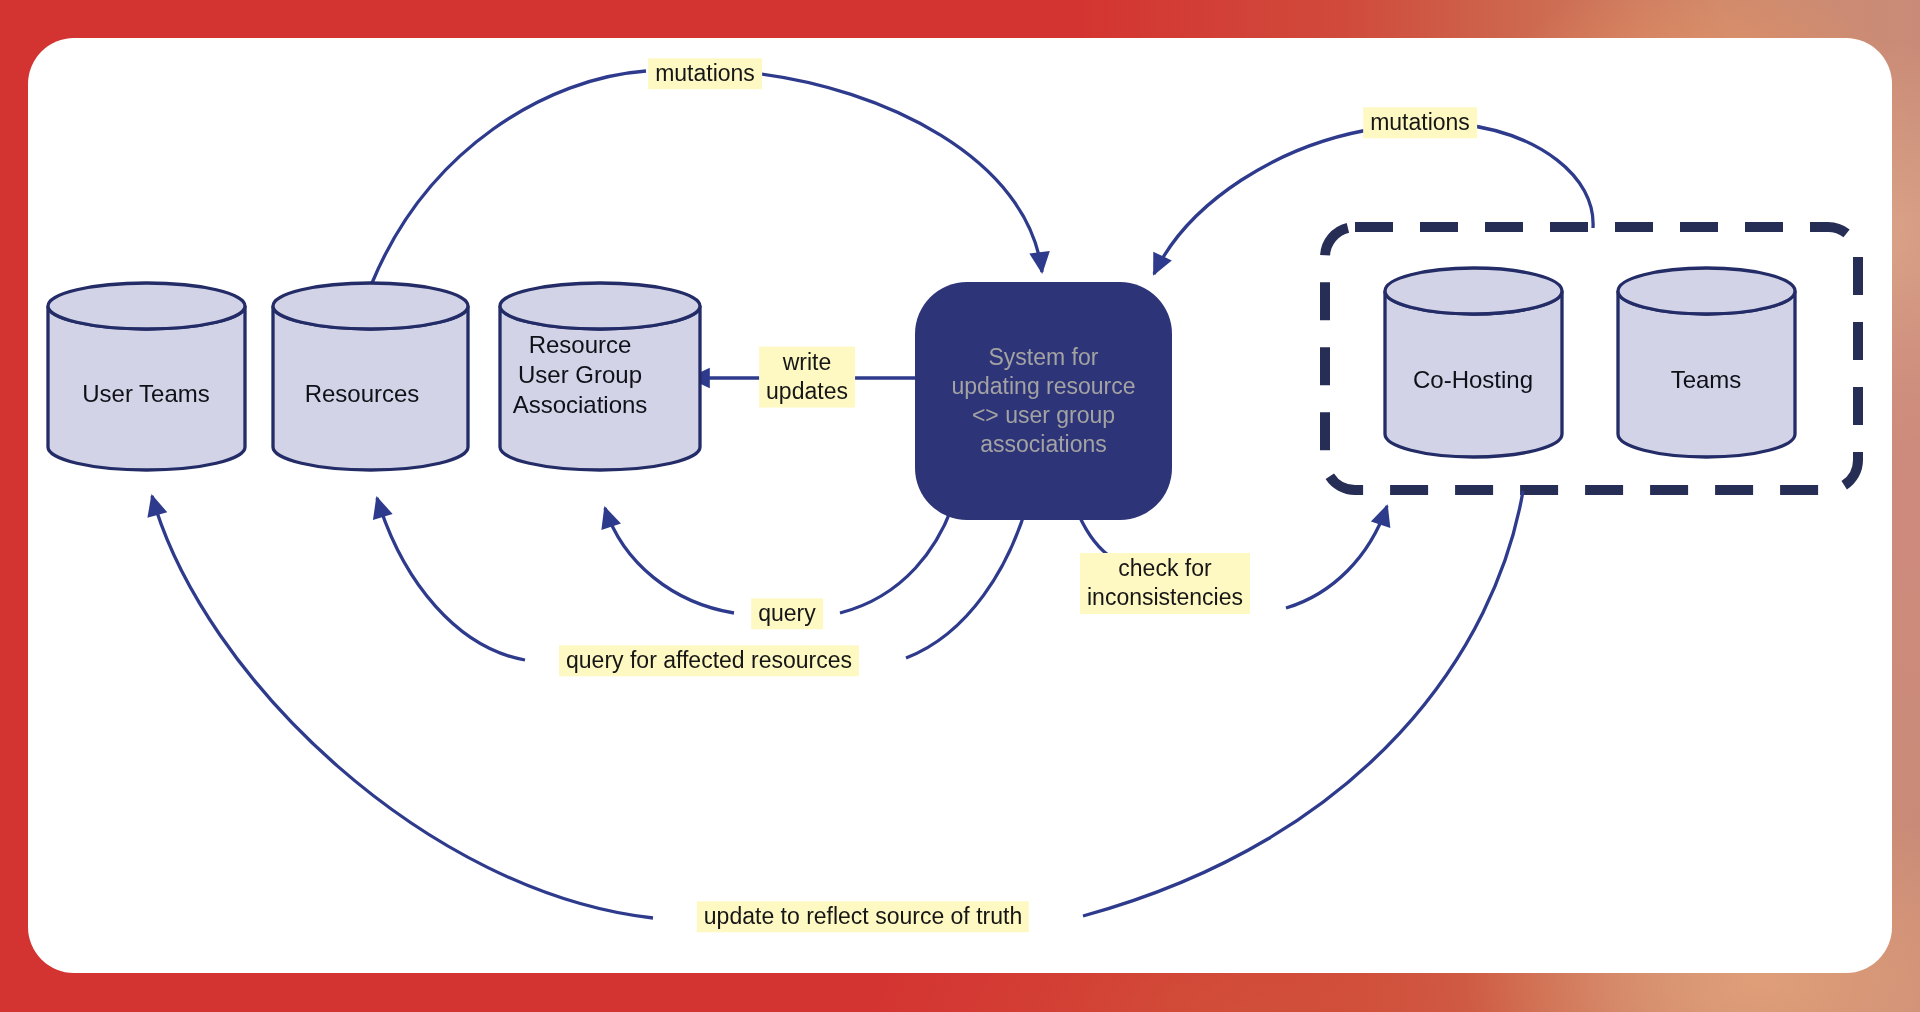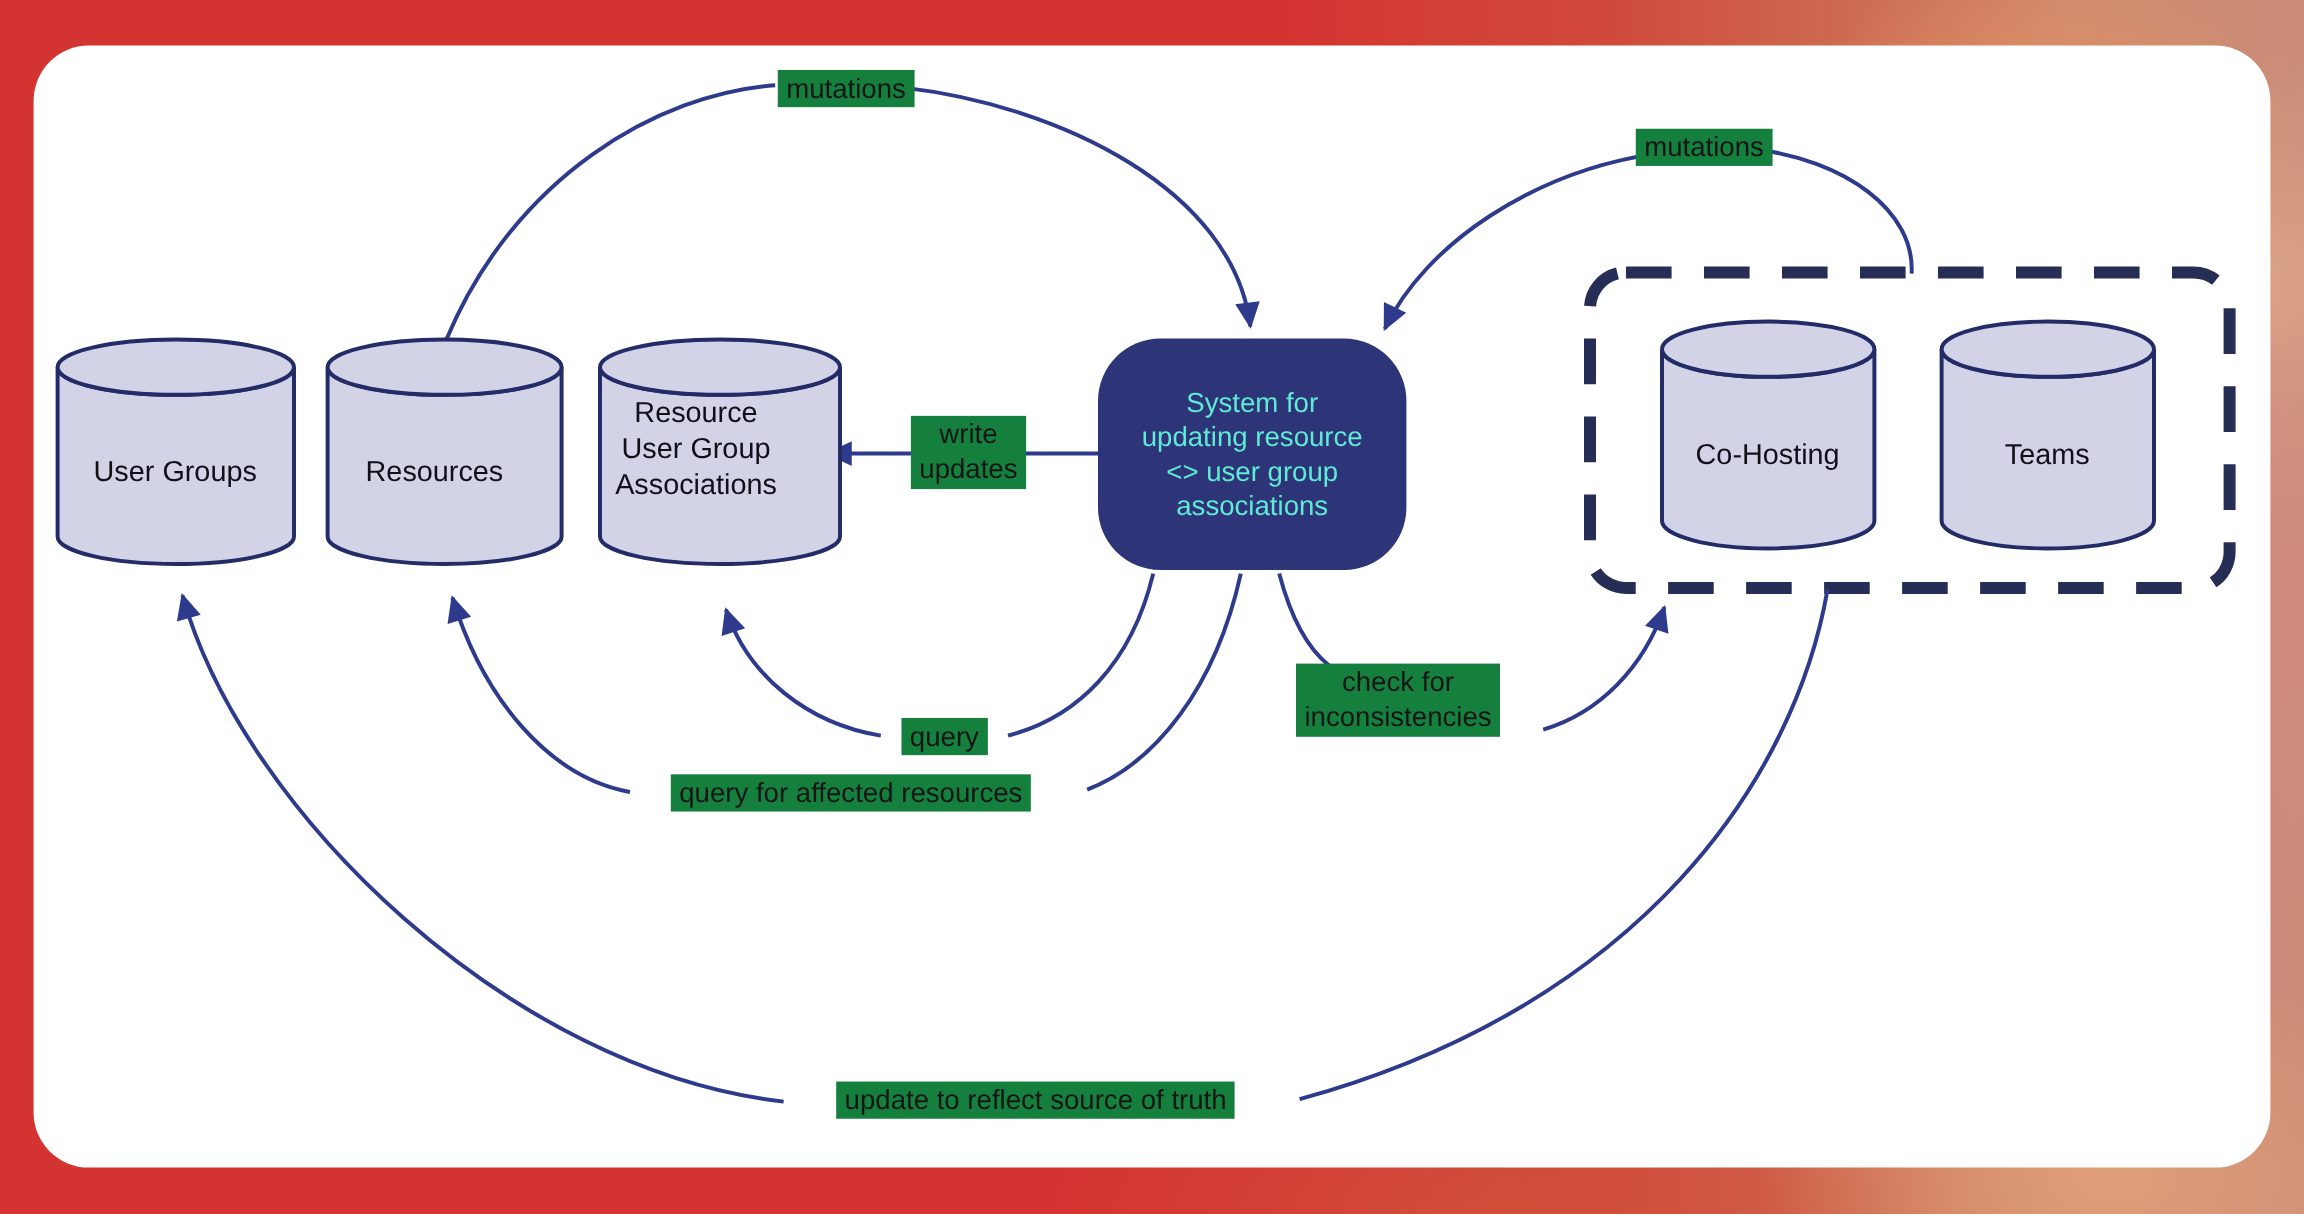--- a/index.html
+++ b/index.html
@@ -14,34 +14,34 @@
       radial-gradient(ellipse 300px 300px at 1880px 250px, rgba(223,170,140,.8), rgba(223,170,140,0) 70%),
       linear-gradient(90deg,#d43431 0%,#d43431 56%,#d04a3b 70%,#cd6a50 80%,#cd8a6d 90%,#c98b78 100%);
   }
   .card{
     position:absolute;left:28px;top:38px;width:1864px;height:935px;
     background:#ffffff;border-radius:46px;
   }
   .card svg{position:absolute;left:0;top:0;}
   .elabel{
     position:absolute;transform:translate(-50%,-50%);
-    background:#15803d;color:#161616;font-size:23px;line-height:1.28;
+    background:#fef9c3;color:#161616;font-size:23px;line-height:1.28;
     white-space:pre-line;text-align:center;padding:1px 7px;z-index:3;
   }
   .elabel.left-align{transform:none;text-align:center;}
   .nlabel{
     position:absolute;transform:translate(-50%,-50%);
     color:#101018;font-size:24px;line-height:1.25;white-space:pre-line;
     text-align:center;z-index:3;
   }
   .sysbox{
-    position:absolute;left:887px;top:244px;width:257px;height:193px;
+    position:absolute;left:887px;top:244px;width:257px;height:238px;
     background:#2e3478;border-radius:52px;z-index:2;
     display:flex;align-items:center;justify-content:center;
-    color:#5eead4;font-size:23px;line-height:1.26;white-space:pre-line;text-align:center;
+    color:#a3a3a3;font-size:23px;line-height:1.26;white-space:pre-line;text-align:center;
   }
 </style>
 </head>
 <body>
 
 <div class="card">
 
   <svg width="1864" height="935" viewBox="0 0 1864 935">
     <defs>
       <marker id="arrow" viewBox="0 0 12 12" refX="10.5" refY="6" markerWidth="7.2" markerHeight="7.2" orient="auto">
@@ -95,21 +95,21 @@
         <ellipse cx="1678.5" cy="253" rx="88.5" ry="23"></ellipse>
       </g>
     </g>
   </svg>
 
   <div class="sysbox">System for
 updating resource
 &lt;&gt; user group
 associations</div>
 
-  <div class="nlabel" style="left:118px;top:356px;">User Groups</div>
+  <div class="nlabel" style="left:118px;top:356px;">User Teams</div>
   <div class="nlabel" style="left:334px;top:356px;">Resources</div>
   <div class="nlabel" style="left:552px;top:337px;">Resource
 User Group
 Associations</div>
   <div class="nlabel" style="left:1445px;top:342px;">Co-Hosting</div>
   <div class="nlabel" style="left:1678px;top:342px;text-align:right;">Teams</div>
 
   <div class="elabel" style="left:677px;top:36px;">mutations</div>
   <div class="elabel" style="left:1392px;top:85px;">mutations</div>
   <div class="elabel" style="left:779px;top:339px;">write

